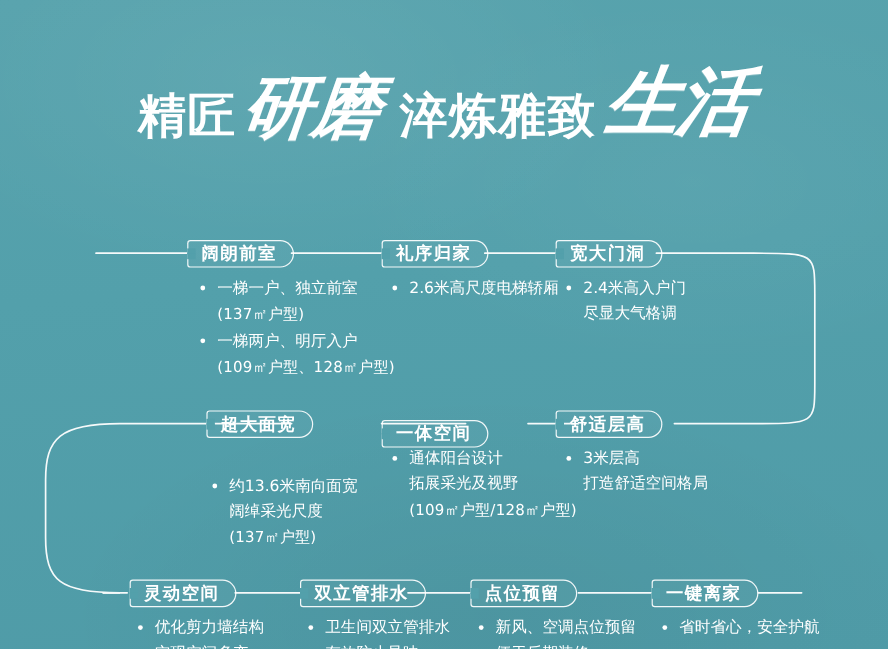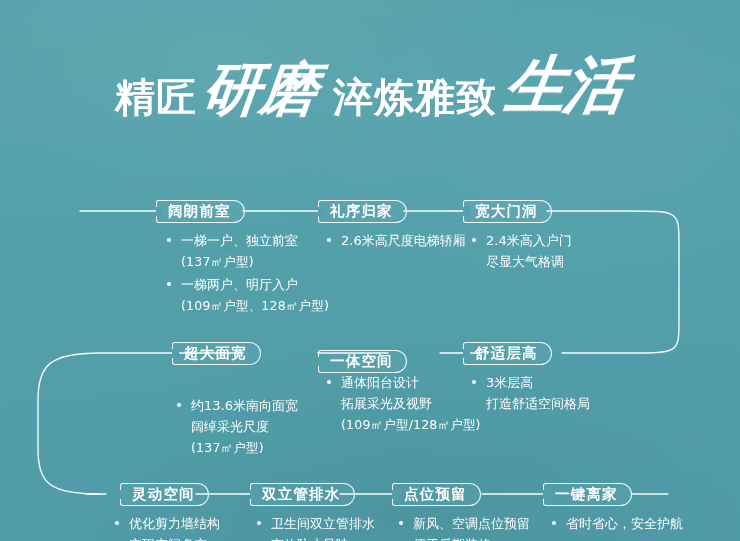--- a/index.html
+++ b/index.html
@@ -259,21 +259,21 @@
     <span class="chip-txt">舒适层高</span>
   </div>
   <div class="block" style="left:471px; top:372px;">
     <div class="bullet-item">
       <span class="dot"></span>
       <span class="bline">3米层高</span>
       <span class="bline">打造舒适空间格局</span>
     </div>
   </div>
 
-  <div class="chip" style="left:120px; top:483px;">
+  <div class="chip" style="left:108px; top:483px;">
     <span class="chip-txt">灵动空间</span>
   </div>
   <div class="block" style="left:114px; top:513px;">
     <div class="bullet-item">
       <span class="dot"></span>
       <span class="bline">优化剪力墙结构</span>
       <span class="bline">实现空间多变</span>
     </div>
   </div>
 

